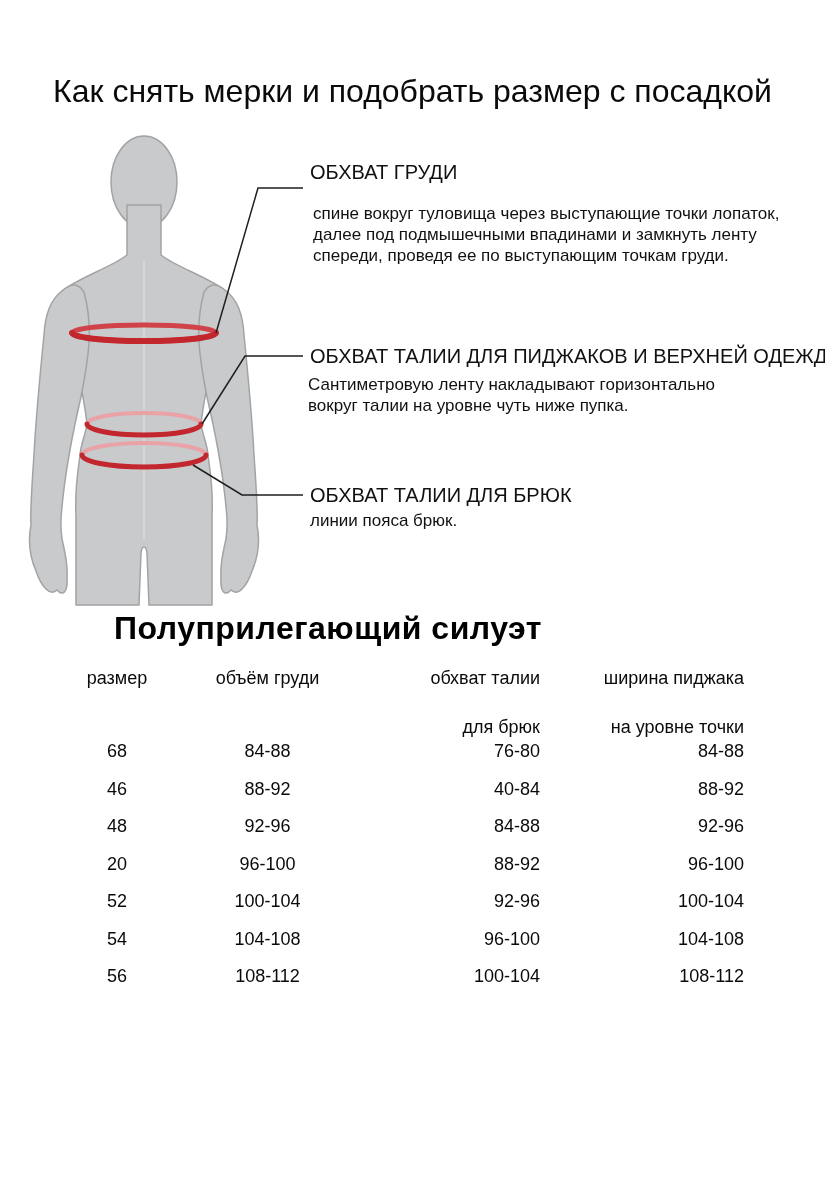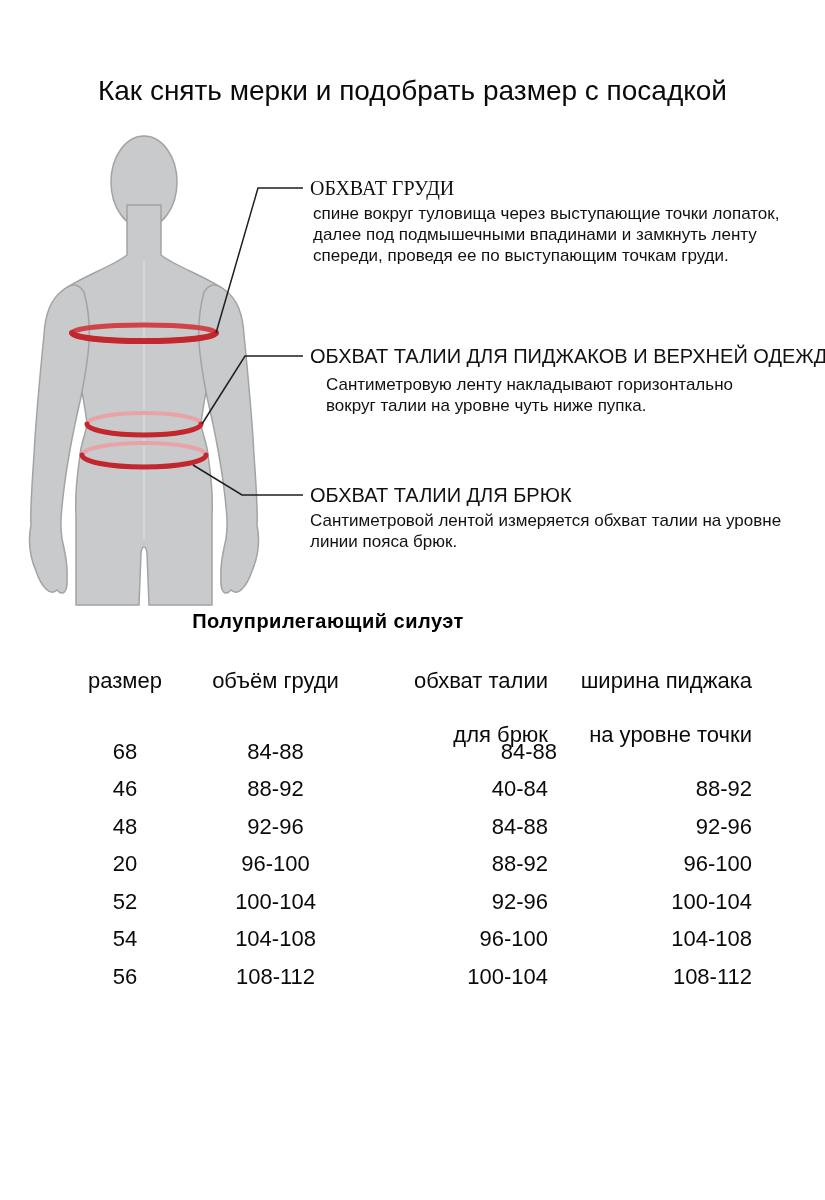--- a/index.html
+++ b/index.html
@@ -1,26 +1,26 @@
 <!DOCTYPE html>
 <html><head>
 <meta charset="utf-8">
 <style>
   html,body{margin:0;padding:0;background:#ffffff;}
   body{width:825px;height:1200px;position:relative;overflow:hidden;
        font-family:"Liberation Sans","DejaVu Sans",sans-serif;color:#000;}
   .abs{position:absolute;}
   .page-title{left:0;top:74px;width:825px;text-align:center;
-              font-size:28px;line-height:34px;color:#0a0a0a;}
+              font-size:32px;line-height:34px;color:#0a0a0a;}
   .sec-header{font-size:20px;line-height:24px;white-space:nowrap;color:#111;}
   .sec-body{font-size:17px;line-height:21px;color:#111;}
   .sec-body div{white-space:nowrap;}
   .tbl-title{left:0;top:610px;width:656px;text-align:center;
-             font-size:20px;font-weight:700;letter-spacing:0.5px;color:#000;}
-  .tbl{left:52px;width:700px;font-size:22px;color:#0a0a0a;}
+             font-size:32px;font-weight:700;letter-spacing:0.5px;color:#000;}
+  .tbl{left:44px;width:700px;font-size:18px;color:#0a0a0a;}
   .trow{display:flex;align-items:center;height:37.5px;}
   .trow.hdr{height:auto;align-items:flex-start;}
   .tcell{text-align:center;}
   .c0{width:146px;} .c1{width:155px;} .c2{width:195px;text-align:right;} .c3{width:204px;text-align:right;}
   .hdr-l2{margin-top:28px;}
   svg{display:block;}
 </style>
 </head>
 <body>
 
@@ -91,36 +91,35 @@
   <g>
     <ellipse cx="144" cy="330" rx="62" ry="12" fill="none" stroke="#e9a2a6" stroke-width="4"></ellipse>
     <path d="M82,330 A62,12 0 0 0 206,330" fill="none" stroke="#c1272d" stroke-width="5" stroke-linecap="round"></path>
   </g>
 
   <polyline points="216,208 258,63 303,63" fill="none" stroke="#1f1f1f" stroke-width="1.5"></polyline>
   <polyline points="202,299 245,231 303,231" fill="none" stroke="#1f1f1f" stroke-width="1.5"></polyline>
   <polyline points="193,340 242,370 303,370" fill="none" stroke="#1f1f1f" stroke-width="1.5"></polyline>
 </svg>
 
-<div class="abs sec-header" style="left:310px;top:176px;font-family:Liberation Serif, serif;">ОБХВАТ ГРУДИ</div>
+<div class="abs sec-header" style="left:310px;top:160px;">ОБХВАТ ГРУДИ</div>
 <div class="abs sec-body" style="left:313px;top:203px;">
   <div>спине вокруг туловища через выступающие точки лопаток,</div>
   <div>далее под подмышечными впадинами и замкнуть ленту</div>
   <div>спереди, проведя ее по выступающим точкам груди.</div>
 </div>
 
 <div class="abs sec-header" style="left:310px;top:344px;">ОБХВАТ ТАЛИИ ДЛЯ ПИДЖАКОВ И ВЕРХНЕЙ ОДЕЖДЫ</div>
-<div class="abs sec-body" style="left:326px;top:374px;">
+<div class="abs sec-body" style="left:308px;top:374px;">
   <div>Сантиметровую  ленту накладывают горизонтально</div>
   <div>вокруг талии на уровне чуть ниже пупка.</div>
 </div>
 
 <div class="abs sec-header" style="left:310px;top:483px;">ОБХВАТ ТАЛИИ ДЛЯ БРЮК</div>
 <div class="abs sec-body" style="left:310px;top:510px;">
-  <div>Сантиметровой лентой измеряется обхват талии на уровне</div>
   <div>линии пояса брюк.</div>
 </div>
 
 <div class="abs tbl-title">Полуприлегающий силуэт</div>
 
 <div class="abs tbl trow hdr" style="top:668px;">
   <div class="tcell c0">
     <div>размер</div>
   </div>
   <div class="tcell c1">
@@ -134,20 +133,21 @@
     <div>ширина пиджака</div>
     <div class="hdr-l2">на уровне точки</div>
   </div>
 </div>
 
 <div class="abs tbl" style="top:733px;">
 
 <div class="trow">
     <div class="tcell c0">68</div>
     <div class="tcell c1">84-88</div>
+    <div class="tcell c2">76-80</div>
     <div class="tcell c3">84-88</div>
   </div>
     <div class="trow">
     <div class="tcell c0">46</div>
     <div class="tcell c1">88-92</div>
     <div class="tcell c2">40-84</div>
     <div class="tcell c3">88-92</div>
   </div>
     <div class="trow">
     <div class="tcell c0">48</div>

